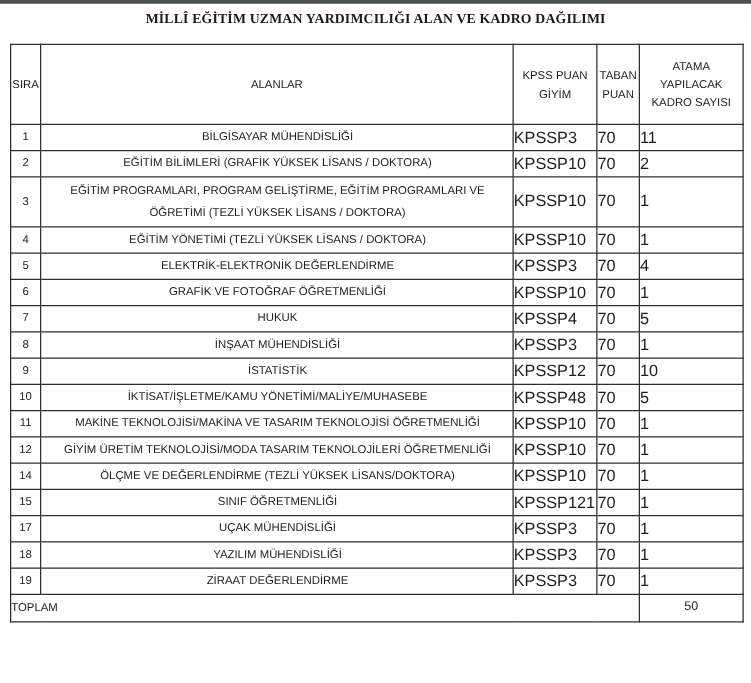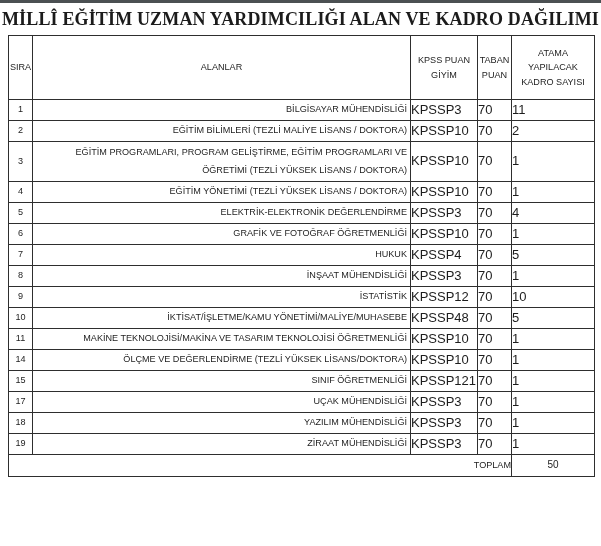--- a/index.html
+++ b/index.html
@@ -34,21 +34,21 @@
     background: #4b5052;
   }
 
   .doc-title {
     position: absolute;
     top: 9px;
     left: 0;
     width: 601px;
     text-align: center;
     font-family: "Liberation Serif", serif;
-    font-size: 18px;
+    font-size: 11px;
     font-weight: 700;
     letter-spacing: 0.15px;
     color: #1b1b1b;
     white-space: nowrap;
   }
 
   .table-wrap {
     position: absolute;
     top: 35px;
     left: 8px;
@@ -90,40 +90,40 @@
   thead th .hl {
     display: block;
     line-height: 1.55;
   }
 
   tbody td.sira {
     text-align: center;
     font-size: 9.1px;
   }
   tbody td.alan {
-    text-align: right;
+    text-align: center;
     padding-left: 4px;
     padding-right: 3px;
     font-size: 9.1px;
   }
   tbody td.alan .l2 {
     display: block;
     line-height: 1.95;
   }
   tbody td.kpss,
   tbody td.taban,
   tbody td.kadro {
     font-size: 13px;
   }
 
   tbody tr { height: 21px; }
   tbody tr.tall { height: 40px; }
 
   tfoot td.toplam-label {
-    text-align: right;
+    text-align: left;
     font-size: 9.1px;
     height: 22px;
   }
   tfoot td.toplam-value {
     text-align: center;
     font-size: 10px;
   }
 </style>
 </head>
 <body>
@@ -165,21 +165,21 @@
       <tbody id="tbody">
           <tr>
             <td class="sira">1</td>
             <td class="alan">BİLGİSAYAR MÜHENDİSLİĞİ</td>
             <td class="kpss">KPSSP3</td>
             <td class="taban">70</td>
             <td class="kadro">11</td>
           </tr>
           <tr>
             <td class="sira">2</td>
-            <td class="alan">EĞİTİM BİLİMLERİ (TEZLİ MALİYE LİSANS / DOKTORA)</td>
+            <td class="alan">EĞİTİM BİLİMLERİ (GRAFİK YÜKSEK LİSANS / DOKTORA)</td>
             <td class="kpss">KPSSP10</td>
             <td class="taban">70</td>
             <td class="kadro">2</td>
           </tr>
           <tr class="tall">
             <td class="sira">3</td>
             <td class="alan">
               <span class="l2">EĞİTİM PROGRAMLARI, PROGRAM GELİŞTİRME, EĞİTİM PROGRAMLARI VE</span>
               <span class="l2">ÖĞRETİMİ  (TEZLİ YÜKSEK LİSANS / DOKTORA)</span>
             </td>
@@ -237,20 +237,27 @@
             <td class="kadro">5</td>
           </tr>
           <tr>
             <td class="sira">11</td>
             <td class="alan">MAKİNE TEKNOLOJİSİ/MAKİNA VE TASARIM TEKNOLOJİSİ ÖĞRETMENLİĞİ</td>
             <td class="kpss">KPSSP10</td>
             <td class="taban">70</td>
             <td class="kadro">1</td>
           </tr>
           <tr>
+            <td class="sira">12</td>
+            <td class="alan">GİYİM ÜRETİM TEKNOLOJİSİ/MODA TASARIM TEKNOLOJİLERİ ÖĞRETMENLİĞİ</td>
+            <td class="kpss">KPSSP10</td>
+            <td class="taban">70</td>
+            <td class="kadro">1</td>
+          </tr>
+          <tr>
             <td class="sira">14</td>
             <td class="alan">ÖLÇME VE DEĞERLENDİRME (TEZLİ YÜKSEK LİSANS/DOKTORA)</td>
             <td class="kpss">KPSSP10</td>
             <td class="taban">70</td>
             <td class="kadro">1</td>
           </tr>
           <tr>
             <td class="sira">15</td>
             <td class="alan">SINIF ÖĞRETMENLİĞİ</td>
             <td class="kpss">KPSSP121</td>
@@ -266,21 +273,21 @@
           </tr>
           <tr>
             <td class="sira">18</td>
             <td class="alan">YAZILIM MÜHENDİSLİĞİ</td>
             <td class="kpss">KPSSP3</td>
             <td class="taban">70</td>
             <td class="kadro">1</td>
           </tr>
           <tr>
             <td class="sira">19</td>
-            <td class="alan">ZİRAAT MÜHENDİSLİĞİ</td>
+            <td class="alan">ZİRAAT DEĞERLENDİRME</td>
             <td class="kpss">KPSSP3</td>
             <td class="taban">70</td>
             <td class="kadro">1</td>
           </tr>
         </tbody>
       <tfoot>
         <tr>
           <td class="toplam-label" colspan="4">TOPLAM</td>
           <td class="toplam-value">50</td>
         </tr>

